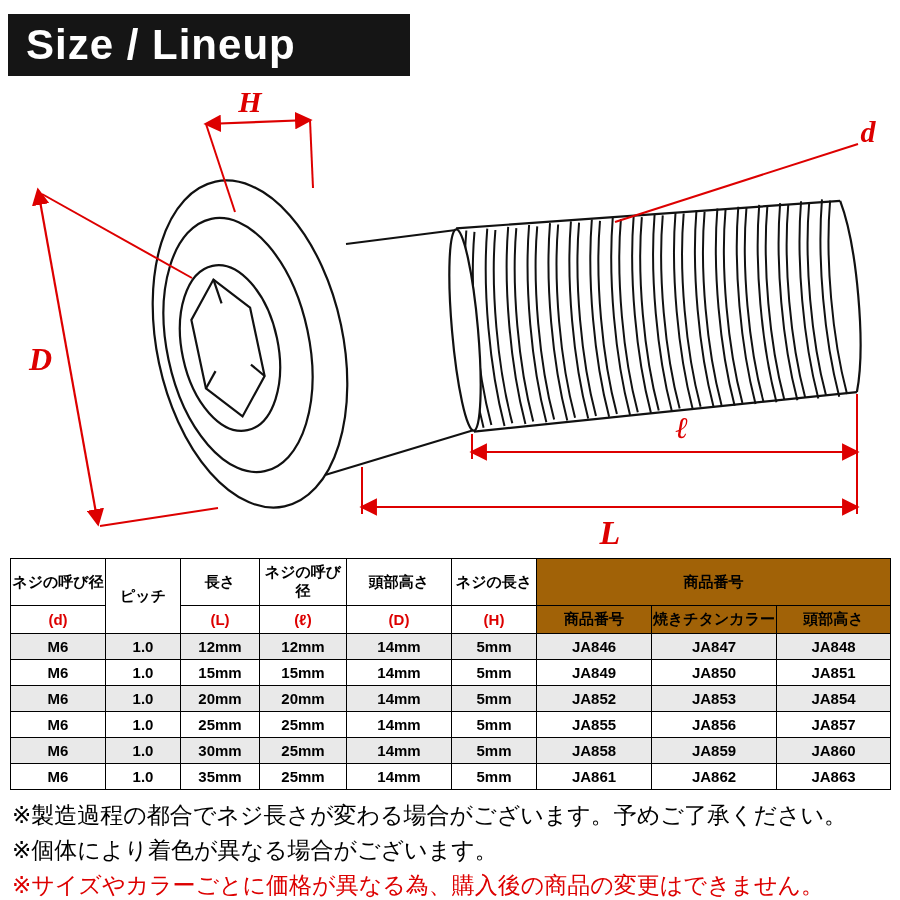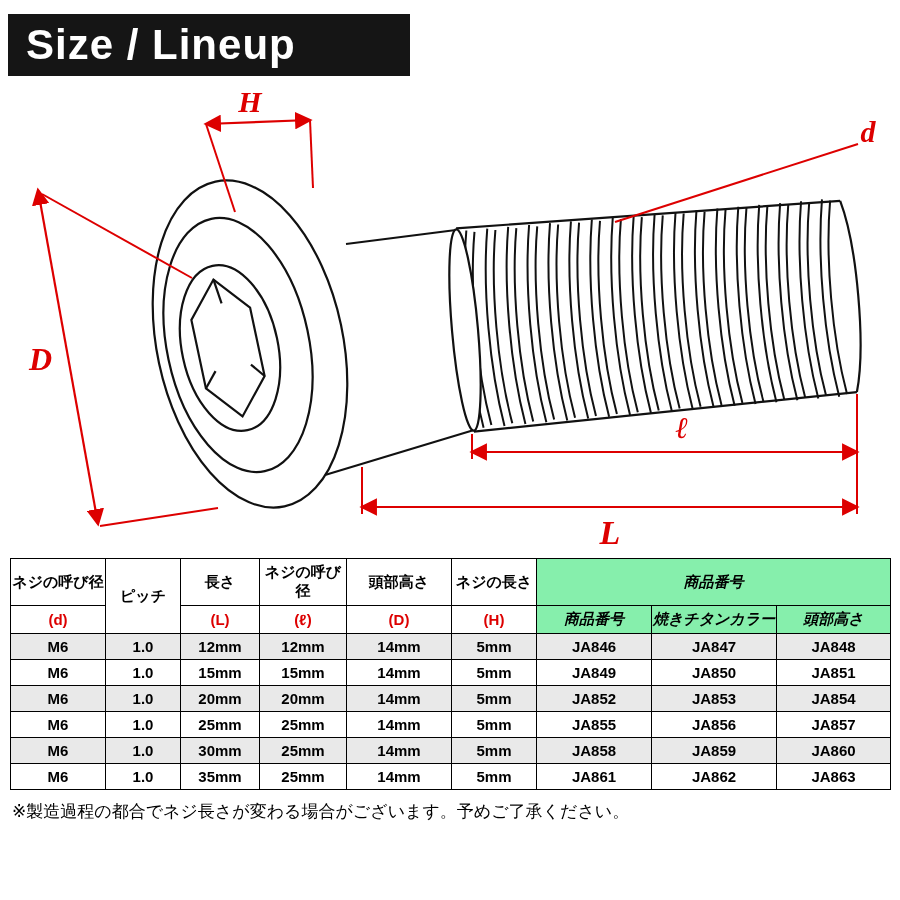--- a/index.html
+++ b/index.html
@@ -10,26 +10,26 @@
 
   .diagram-wrap{margin:6px 0 0 10px;}
 
   .dim-line{stroke:#dd0000;stroke-width:2.2;fill:none;}
   .ext-line{stroke:#dd0000;stroke-width:2;fill:none;}
   .bolt-line{stroke:#111;stroke-width:2.2;fill:none;}
   .dim-label{fill:#dd0000;font-family:"Liberation Serif","DejaVu Serif",serif;font-style:italic;font-weight:700;}
 
   table.spec{border-collapse:collapse;table-layout:fixed;width:880px;margin:2px 0 0 10px;}
   table.spec th,table.spec td{border:1px solid #000;text-align:center;vertical-align:middle;font-weight:700;font-size:15px;padding:4px 0;background:#fff;}
-  table.spec .gray{background:#86efac;font-style:italic;}
+  table.spec .gray{background:#a16207;}
   table.spec .sym{color:#dd0000;}
   table.spec tbody tr.alt td{background:#e9e9e9;}
 
   .notes{margin:10px 0 0 12px;}
-  .notes p{margin:4px 0;font-size:17px;color:#000;}
+  .notes p{margin:4px 0;font-size:23px;color:#000;}
   .notes p.red{color:#dd0000;}
 </style>
 </head>
 <body>
 
 <div class="titlebar">
   <h1>Size / Lineup</h1>
 </div>
 
 <div class="diagram-wrap">
@@ -220,13 +220,15 @@
       <td>5mm</td>
       <td>JA861</td>
       <td>JA862</td>
       <td>JA863</td>
     </tr>
   </tbody>
 </table>
 
 <div class="notes">
   <p>※製造過程の都合でネジ長さが変わる場合がございます。予めご了承ください。</p>
+  <p>※個体により着色が異なる場合がございます。</p>
+  <p class="red">※サイズやカラーごとに価格が異なる為、購入後の商品の変更はできません。</p>
 </div>
 
 </body></html>

